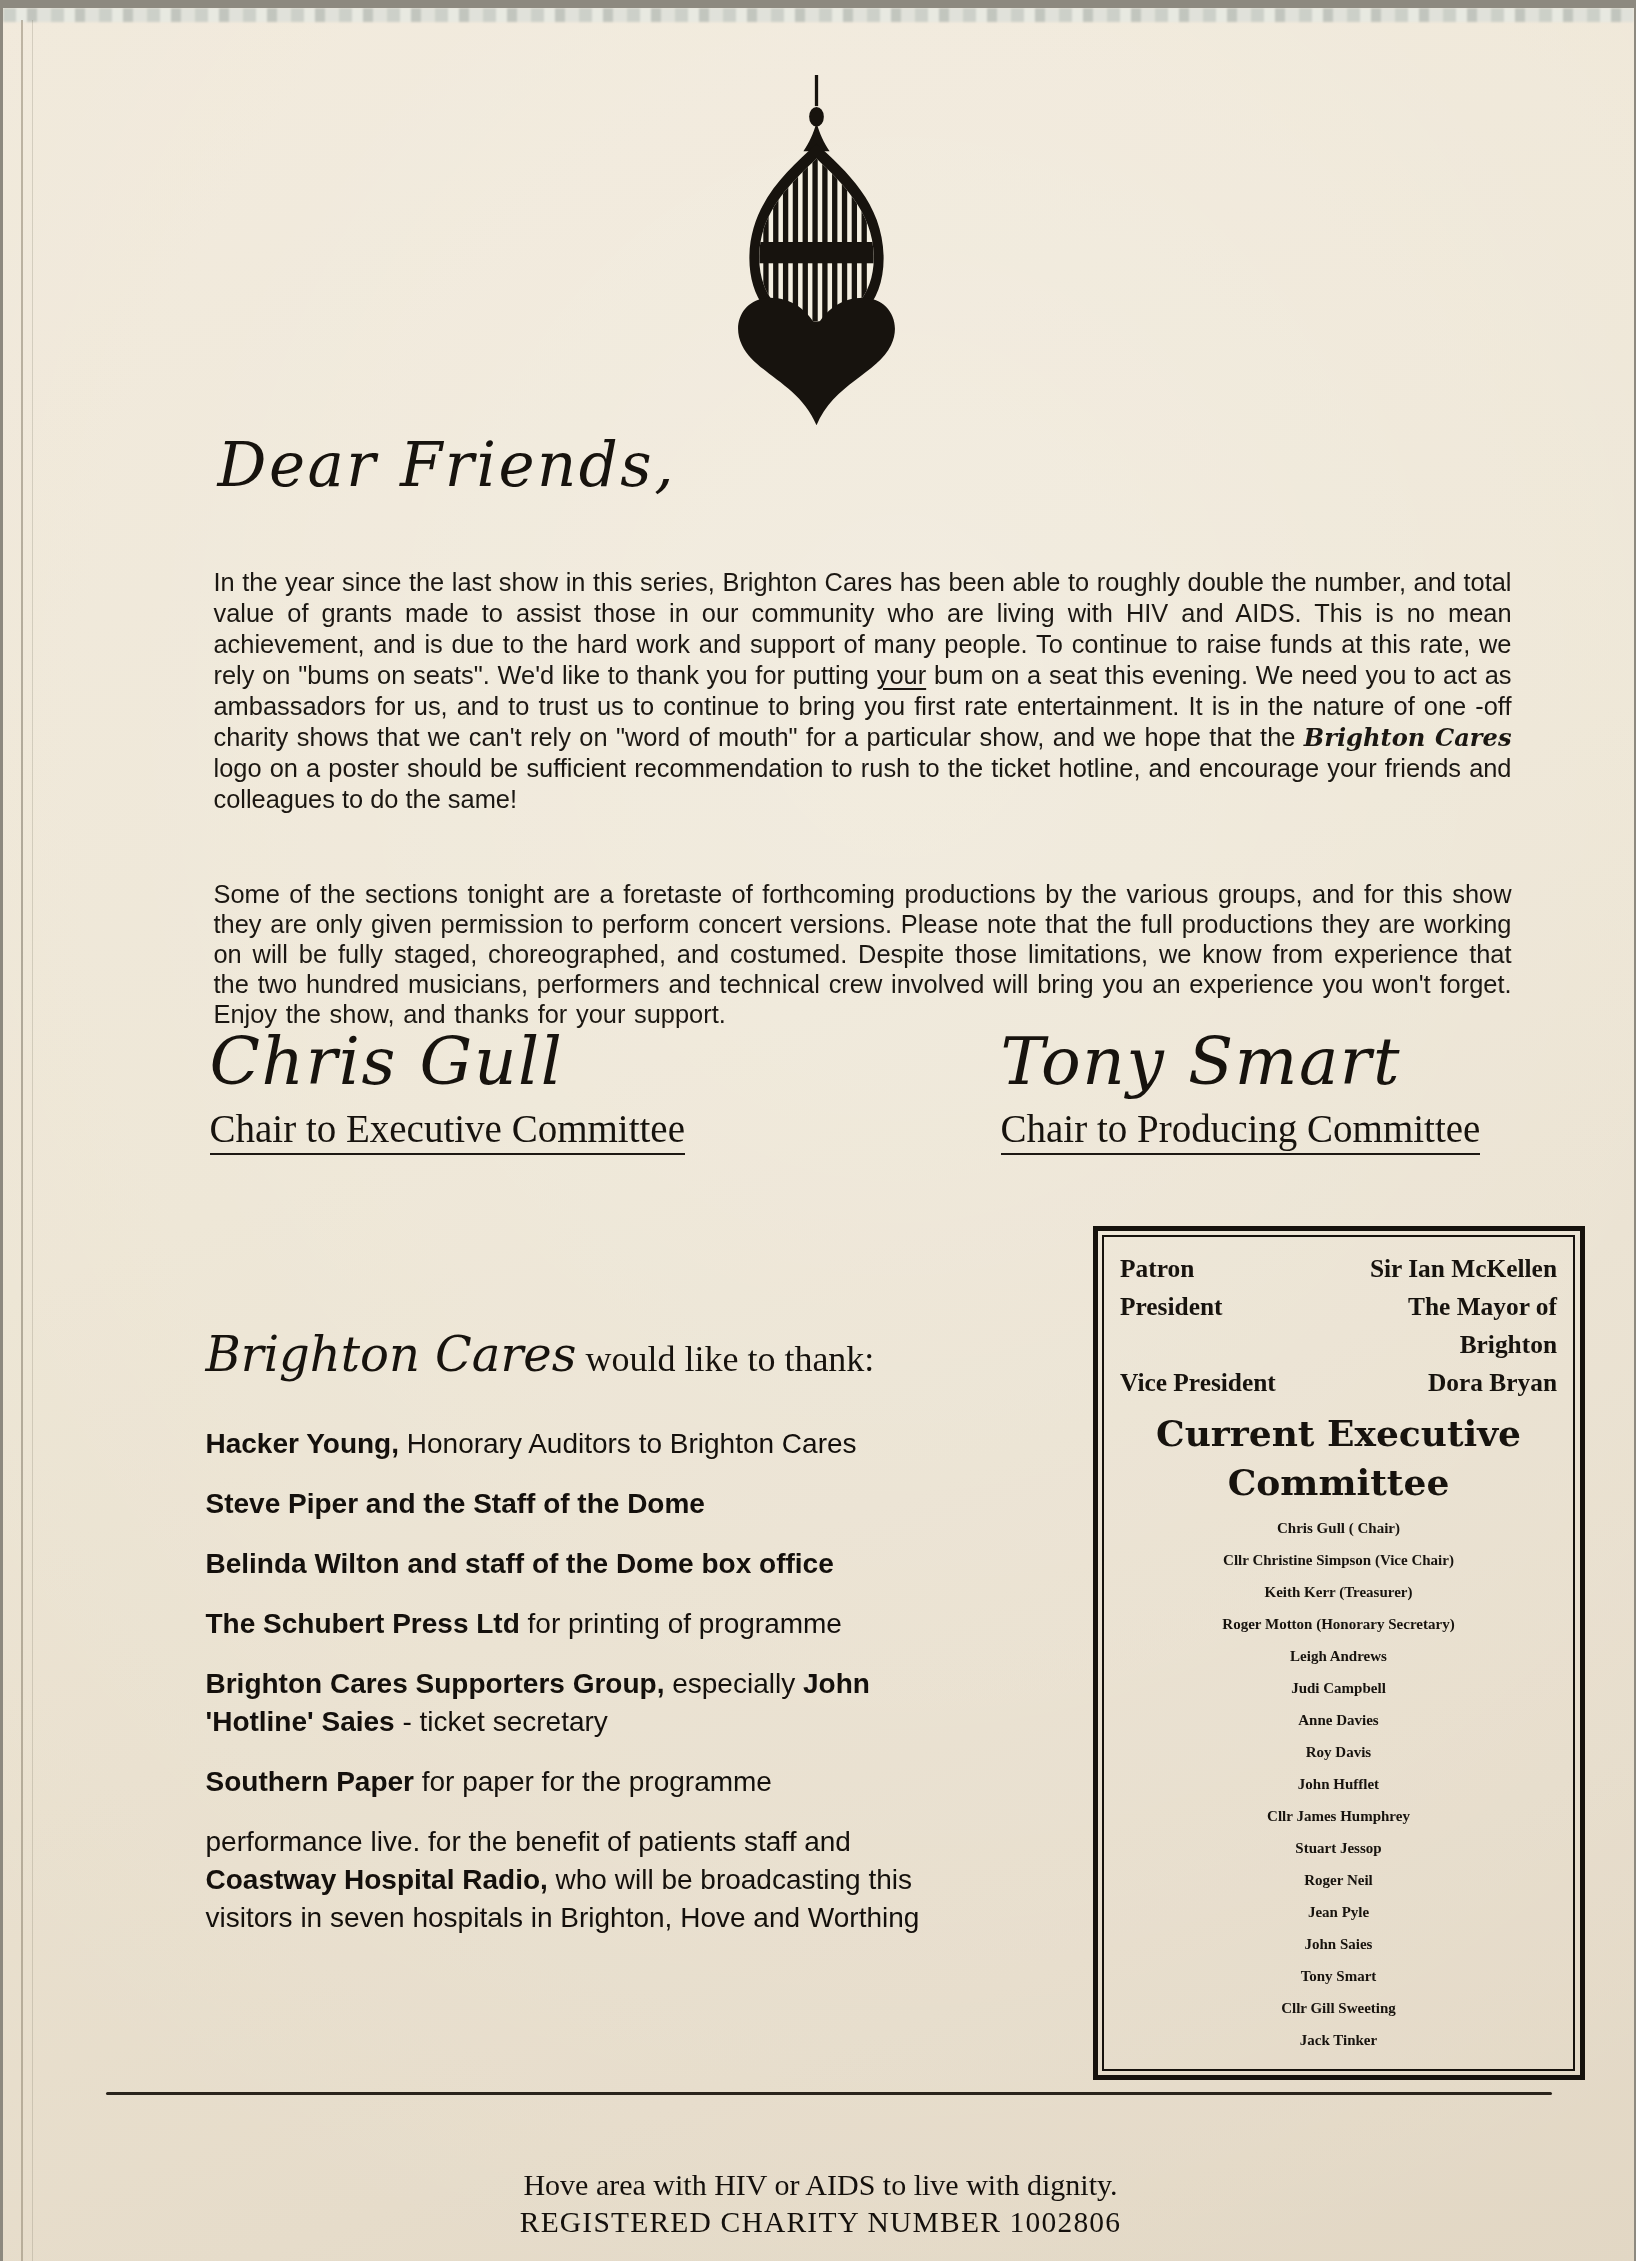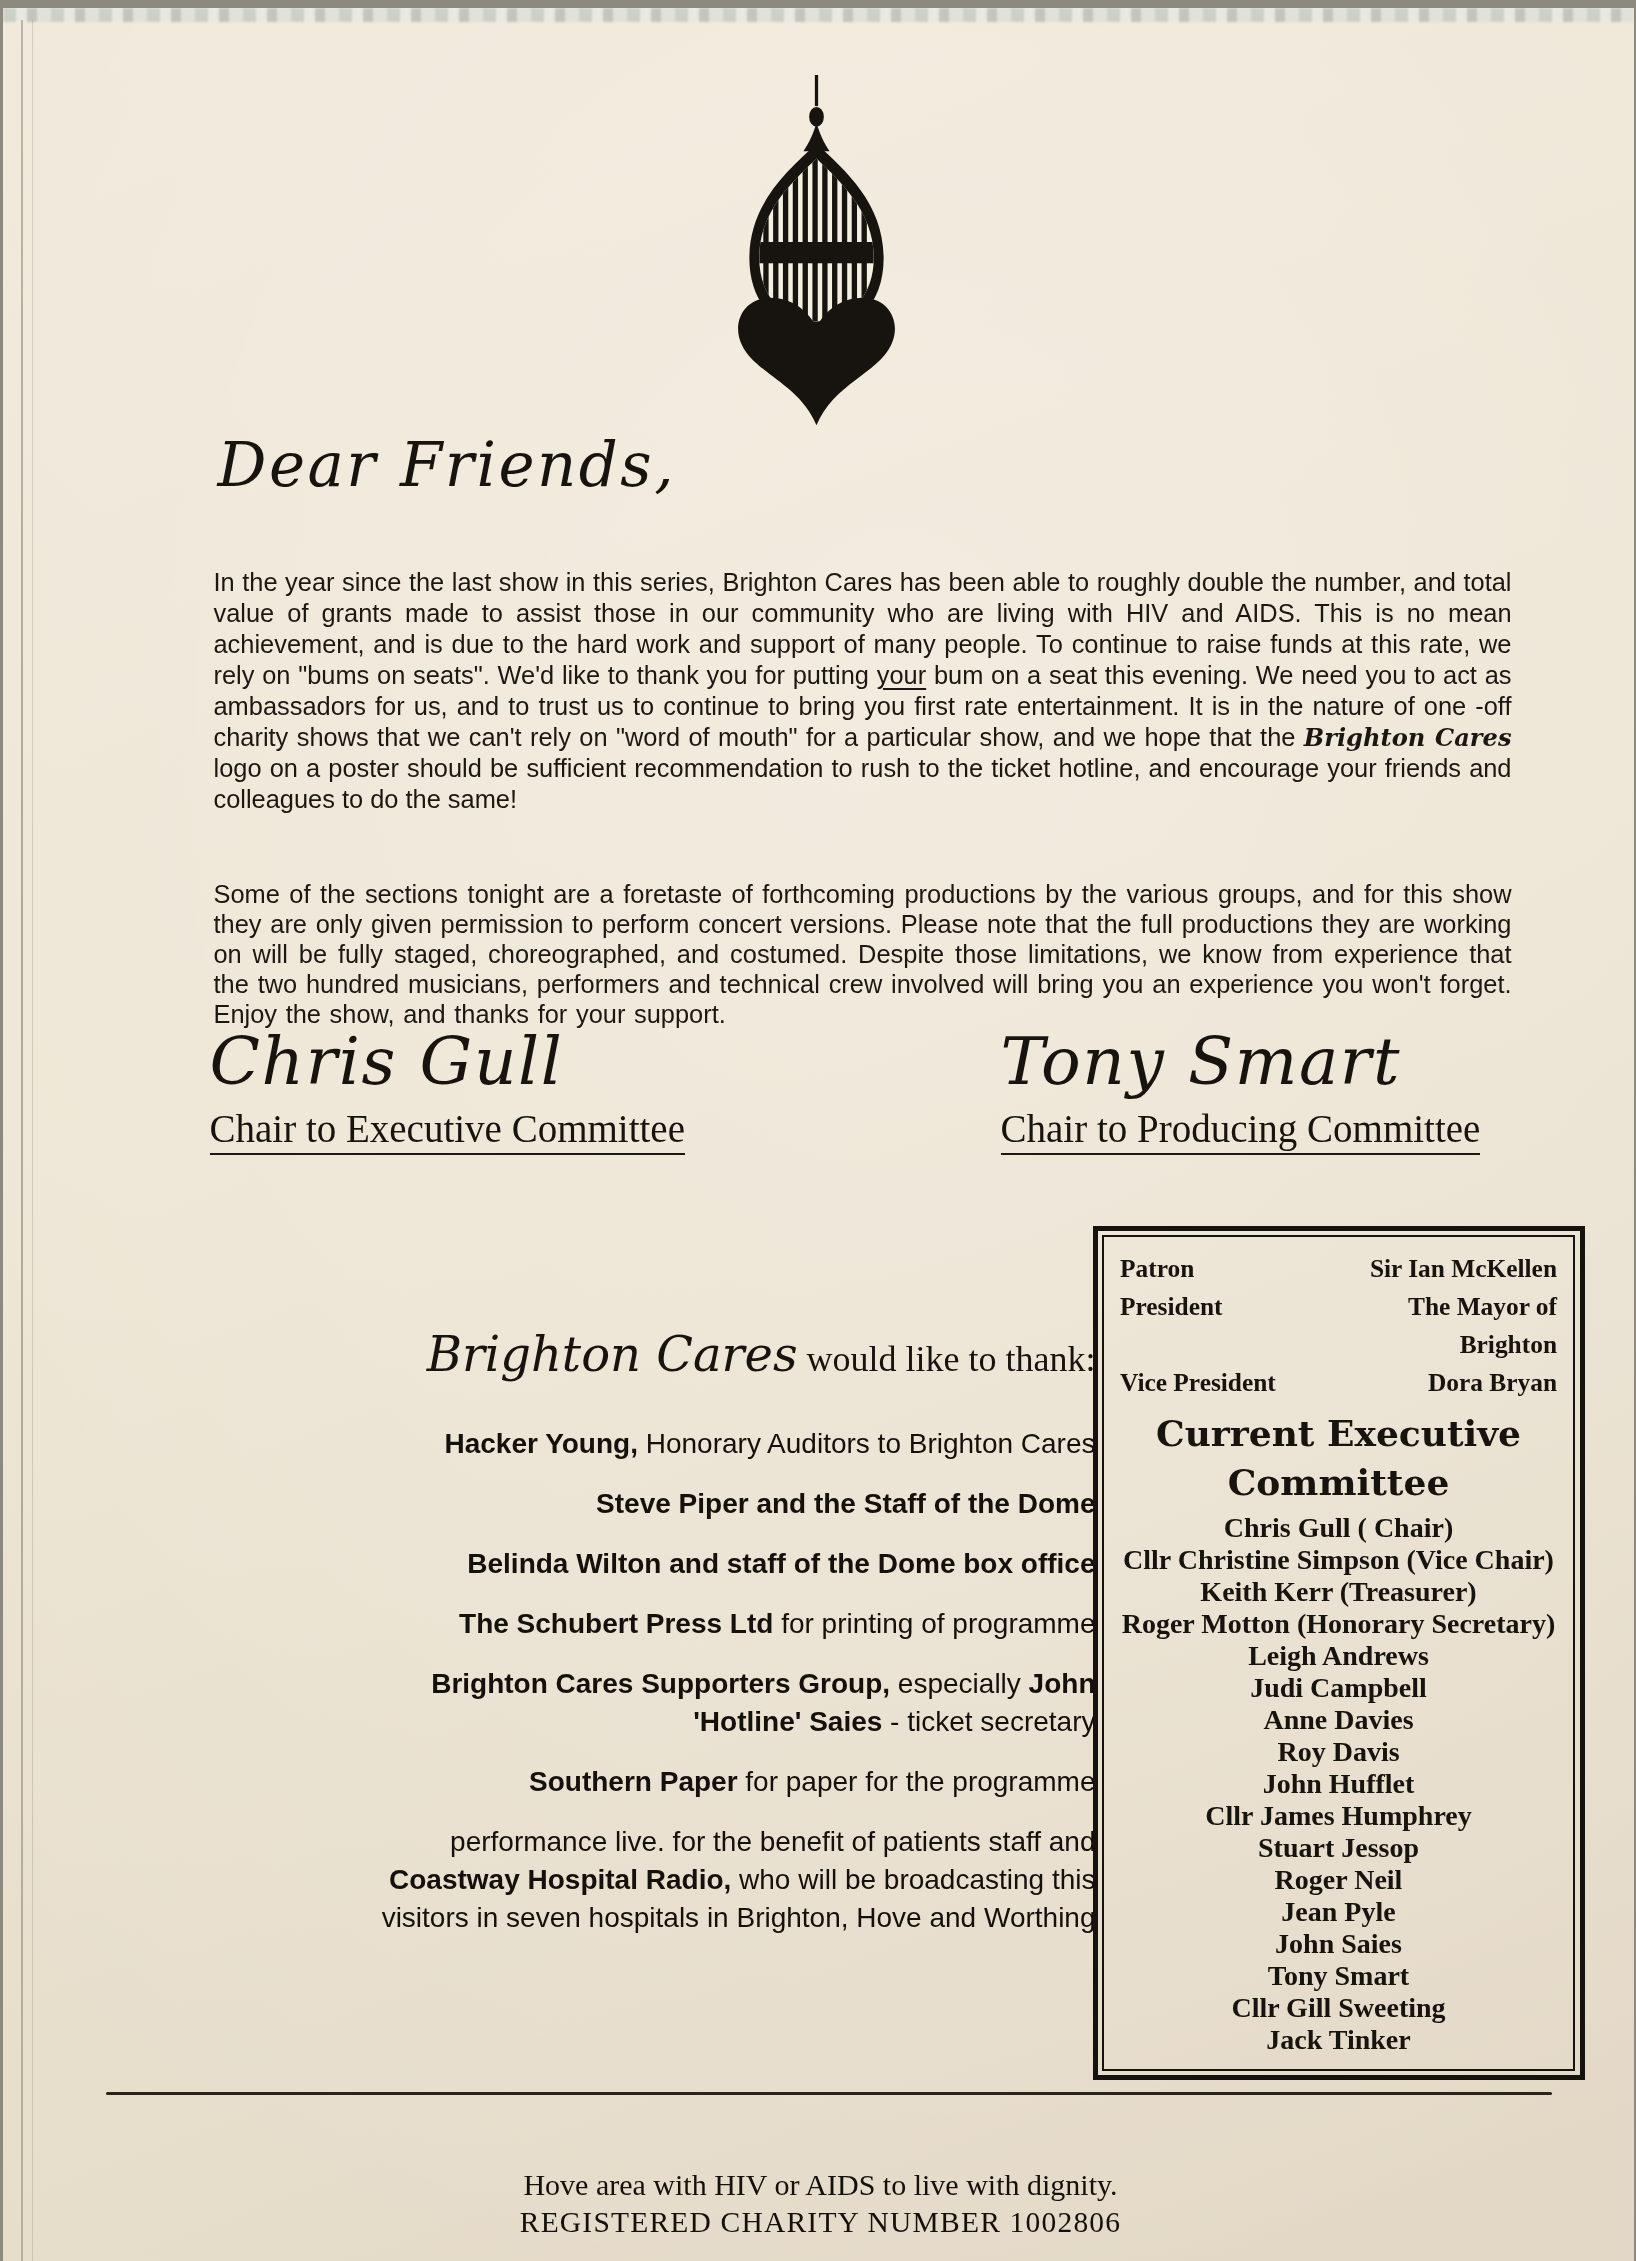--- a/index.html
+++ b/index.html
@@ -52,38 +52,38 @@
   .sig-right{left:998px;}
   .sig-caption{
     position:absolute;top:1098px;
     font-family:"Liberation Serif",serif;font-size:39px;
   }
   .sig-caption span{border-bottom:2.5px solid #1d1813;padding-bottom:3.3px;}
   .cap-left{left:207px;}
   .cap-right{left:998px;}
 
   
-  .thanks{position:absolute;left:203px;top:1318px;width:890px;text-align:right;}
+  .thanks{position:absolute;left:203px;top:1318px;width:890px;text-align:left;}
   .thanks-heading{font-family:"Liberation Serif",serif;font-size:36px;margin-bottom:43px;}
   .thanks-heading .script{font-size:48px;font-weight:500;}
   .thank-item{font-size:28px;line-height:38px;margin-bottom:22px;color:#14100c;}
   .tline{white-space:nowrap;}
 
   
   .box{position:absolute;left:1090px;top:1218px;width:492px;height:854px;
     border:5.7px solid #16120d;box-sizing:border-box;}
   .box-inner{position:absolute;inset:4.1px;border:2.5px solid #16120d;
     padding:11.5px 16.4px 0 16.4px;box-sizing:border-box;
     font-family:"Liberation Serif",serif;}
   .officer-row{display:flex;justify-content:space-between;font-weight:700;font-size:25.4px;line-height:38px;}
   .officer-value{width:246px;text-align:right;}
   .box-heading{margin-top:8.2px;text-align:center;font-family:"DejaVu Serif",serif;
     font-weight:700;font-size:36px;line-height:49px;}
   .members{margin-top:4.9px;text-align:center;}
-  .member{font-weight:700;font-size:28px;line-height:32px;}
+  .member{font-weight:700;font-size:15px;line-height:32px;}
 
   
   .footer-rule{position:absolute;left:103px;top:2084px;width:1446px;height:3.3px;
     background:#2a241c;border-radius:1.6px;}
   .footer-line{position:absolute;left:98px;width:1440px;text-align:center;
     font-family:"Liberation Serif",serif;color:#14100c;}
   .footer-1{top:2111px;font-size:29.5px;}
   .footer-1 .script{font-size:38px;}
   .footer-2{top:2160px;font-size:30px;}
   .footer-3{top:2198px;font-size:29.5px;letter-spacing:1.2px;}

